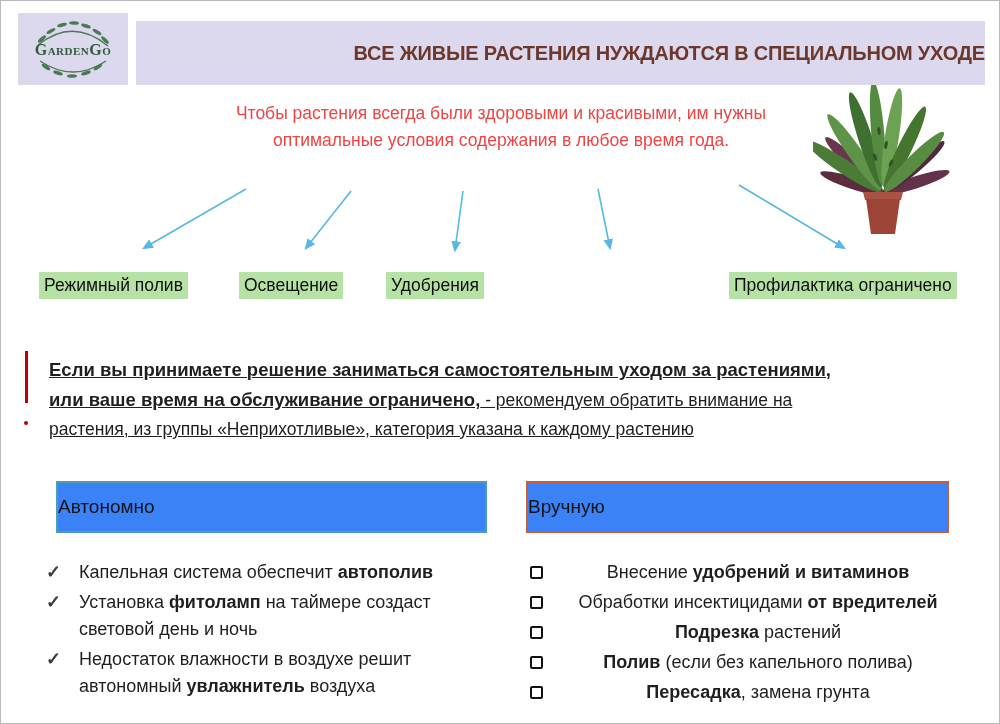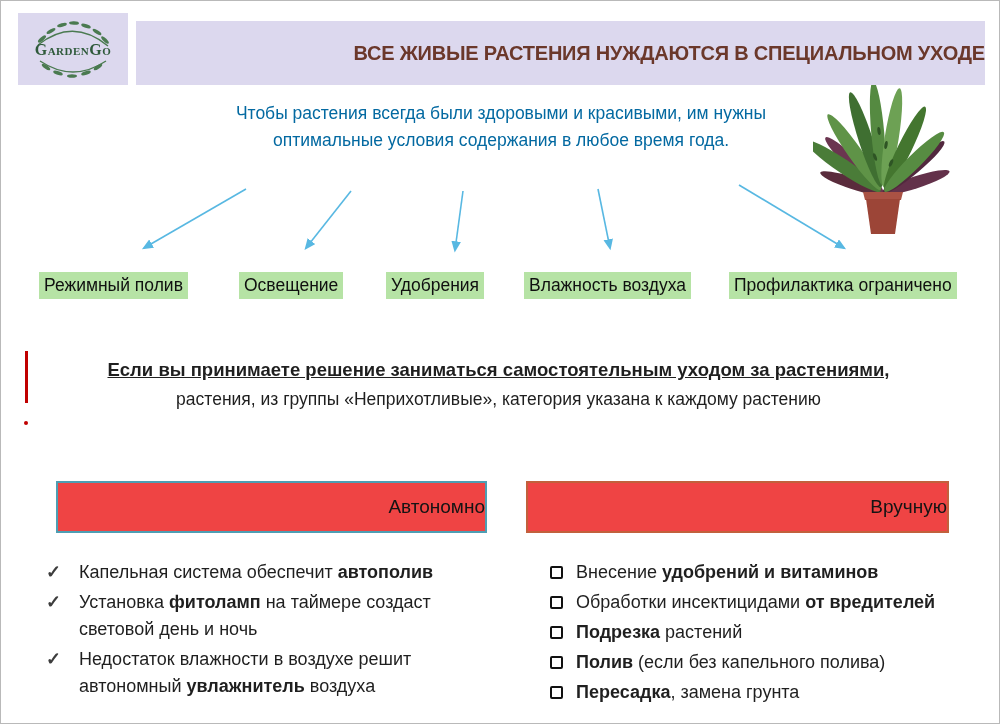--- a/index.html
+++ b/index.html
@@ -21,49 +21,49 @@
     font-weight:700; font-size:16px; letter-spacing:.5px; color:#2f5a3b;
   }
   .title-banner {
     position:absolute; left:135px; top:20px; width:849px; height:64px;
     background:#dcd8ee; color:#6b382b; font-weight:700; font-size:20px;
     text-align:right; line-height:64px; letter-spacing:-0.2px;
   }
   
   .intro {
     position:absolute; left:150px; top:99px; width:700px; text-align:center;
-    font-size:17.5px; line-height:27px; color:#0369a1;
+    font-size:17.5px; line-height:27px; color:#ef4444;
   }
   .intro span { display:block; }
   
   .plant { position:absolute; left:812px; top:84px; }
   .arrows { position:absolute; left:0; top:170px; }
   
   .aspect {
     position:absolute; top:271px; background:#b6e3a5; color:#101010;
     font-size:17.5px; line-height:27px; padding:0 5px; white-space:nowrap;
   }
   
   .red-bar { position:absolute; left:24px; top:350px; width:3px; height:52px; background:#c00000; }
   .red-dot { position:absolute; left:23px; top:420px; width:4px; height:4px; background:#c00000; border-radius:50%; }
-  .note { position:absolute; left:40px; top:354px; width:915px; text-align:center; line-height:29px; }
+  .note { position:absolute; left:48px; top:354px; width:915px; text-align:left; line-height:29px;text-decoration:underline; }
   .note .b  { font-weight:700; font-size:18.5px; }
   .note .u  { text-decoration:underline; }
   .note .r  { font-size:17.5px; }
   
   .box {
-    position:absolute; top:480px; height:52px; background:#ef4444;
-    font-size:19px; text-align:right; line-height:48px; color:#141414;
+    position:absolute; top:480px; height:52px; background:#3b82f6;
+    font-size:19px; text-align:left; line-height:48px; color:#141414;
   }
   .box-left  { left:55px;  width:431px; border:2px solid #4e9eb3; }
   .box-right { left:525px; width:423px; border:2px solid #c2603c; }
   
   .list { position:absolute; top:558px; font-size:18px; line-height:27px; }
   .list-left  { left:45px;  width:430px; }
-  .list-right { left:549px; width:430px; }
+  .list-right { left:529px; width:430px;text-align:center; }
   .li { display:flex; gap:13px; margin-bottom:3px; }
   .li b { font-weight:700; }
   .check { flex:none; width:20px; font-weight:700; font-size:18px; color:#3d3d3d; }
   .cbox  { flex:none; width:13px; height:13px; border:2.5px solid #111; border-radius:2px; margin-top:7px; }
   .txt { flex:1; }
 </style>
 </head>
 <body>
 
 <div class="slide">
@@ -130,27 +130,27 @@
       <line x1="350" y1="190" x2="305" y2="247" marker-end="url(#ah)"></line>
       <line x1="462" y1="190" x2="454" y2="249" marker-end="url(#ah)"></line>
       <line x1="597" y1="188" x2="609" y2="247" marker-end="url(#ah)"></line>
       <line x1="738" y1="184" x2="843" y2="247" marker-end="url(#ah)"></line>
     </g>
   </svg>
 
   <span class="aspect" style="left:38px">Режимный полив</span>
   <span class="aspect" style="left:238px">Освещение</span>
   <span class="aspect" style="left:385px">Удобрения</span>
-  <span class="aspect" style="left:523px">Влажность воздуха</span>
   <span class="aspect" style="left:728px">Профилактика ограничено</span>
 
   <div class="red-bar"></div>
   <div class="red-dot"></div>
   <div class="note">
     <div><span class="b u">Если вы принимаете решение заниматься самостоятельным уходом за растениями,</span></div>
+    <div><span class="b">или ваше время на обслуживание ограничено,</span><span class="r"> - рекомендуем обратить внимание на</span></div>
     <div class="r">растения, из группы «Неприхотливые»,  категория указана к каждому растению</div>
   </div>
 
   <div class="box box-left">Автономно</div>
   <div class="box box-right">Вручную</div>
 
   <div class="list list-left">
     <div class="li">
       <span class="check">✓</span>
       <span class="txt"><span>Капельная система обеспечит </span><b>автополив</b><span></span></span>

